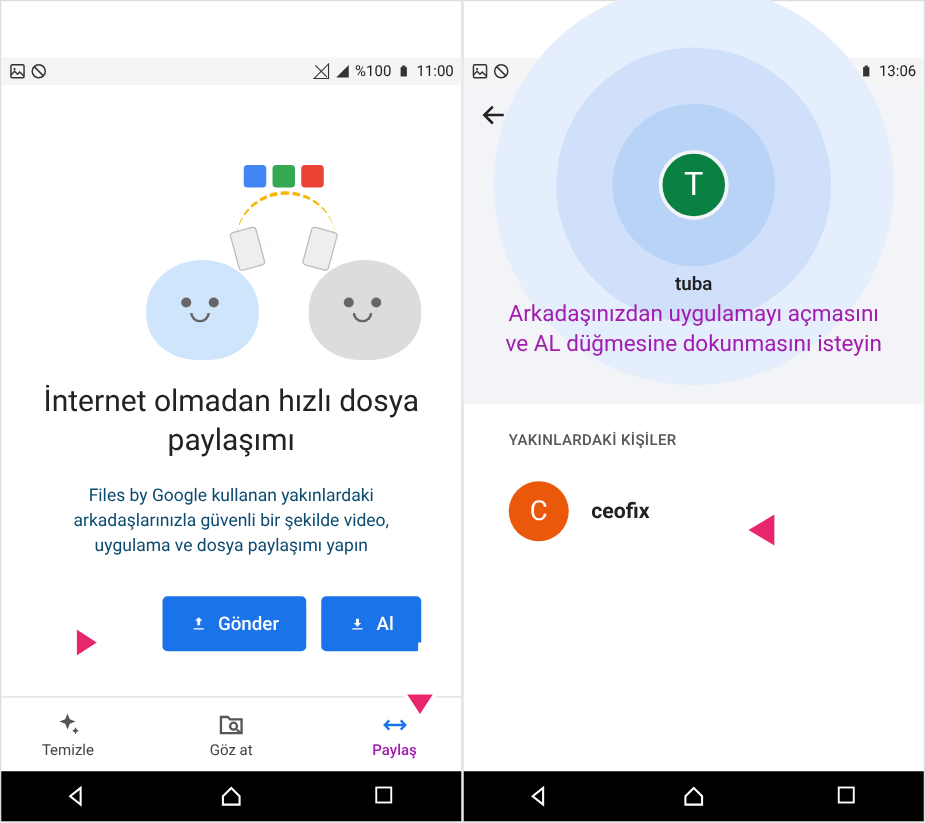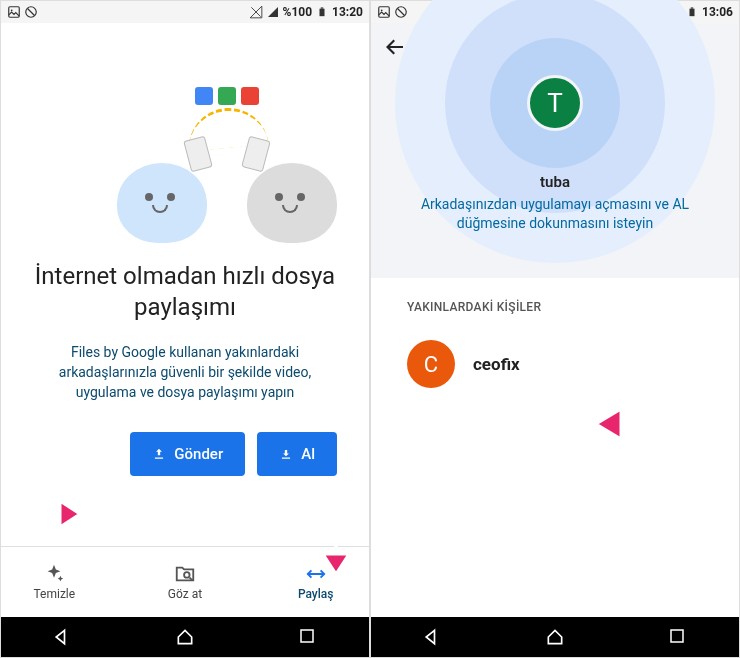--- a/index.html
+++ b/index.html
@@ -16,22 +16,23 @@
     display: flex; flex-direction: column;
     border: 1px solid #ddd;
   }
   
   .statusbar {
     height: 22px;
     background: #f5f5f5;
     display: flex; align-items: center;
     justify-content: space-between;
     padding: 0 6px;
-    font-size: 12px; font-weight: 700;
+    font-size: 12px; font-weight: 400;
     color: #222;
+    margin-top: 45px;
   }
   .statusbar .left, .statusbar .right { display: flex; align-items: center; gap: 3px; }
   .sb-ico { width: 14px; height: 14px; display: inline-flex; align-items: center; justify-content: center; }
   
   .share-body { flex: 1; display: flex; flex-direction: column; align-items: flex-end; padding: 0 32px; }
   .illustration { width: 220px; height: 170px; margin-top: 50px; position: relative; }
   .blob { position: absolute; width: 90px; height: 80px; border-radius: 50% 50% 45% 45%; }
   .blob.left { left: 0; bottom: 0; background: #cfe5fb; }
   .blob.right { right: 0; bottom: 0; background: #dcdcdc; }
   .eye { position: absolute; width: 8px; height: 8px; background: #666; border-radius: 50%; }
@@ -48,30 +49,30 @@
   .btn {
     display: flex; align-items: center; justify-content: center;
     gap: 8px;
     padding: 0 22px; height: 44px;
     background: #1a73e8; color: #fff;
     border-radius: 4px; font-size: 15px; font-weight: 500;
     cursor: pointer;
   }
   
   .bottom-nav {
-    height: 71px;
+    height: 60px;
     border-top: 1px solid #e0e0e0;
     display: flex;
     gap: 24px;
   }
   .nav-item {
     flex: 1; display: flex; flex-direction: column; align-items: center; justify-content: center;
     font-size: 12px; color: #444; gap: 2px; cursor: pointer;
   }
-  .nav-item.active { color: #0c4a6e; font-weight: 500;}
+  .nav-item.active { color: #a21caf; font-weight: 500;}
   .nav-ico { width: 22px; height: 22px; display: flex; align-items: center; justify-content: center;}
   
   .android-nav {
     height: 40px; background: #000;
     display: flex; justify-content: space-around; align-items: center;
   }
   .android-nav .navbtn { width: 20px; height: 20px; color: #fff;}
   
   .nearby-body { flex: 1; display: flex; flex-direction: column; }
   .topbar { height: 48px; display: flex; align-items: center; padding: 0 12px; }
@@ -88,21 +89,21 @@
   .ring.r2 { width: 220px; height: 220px; top: -30px; background: #d0e0fa;}
   .ring.r3 { width: 130px; height: 130px; top: 15px; background: #b9d3f7;}
   .avatar-me {
     width: 56px; height: 56px; border-radius: 50%;
     background: #0b8043; color: #fff;
     display: flex; align-items: center; justify-content: center;
     font-size: 26px; position: absolute; top: 52px; left: 50%; transform: translateX(-50%);
     border: 3px solid #f2f4f7;
   }
   .me-name { position: absolute; top: 150px; font-size: 15px; font-weight: 600; color: #222;}
-  .me-sub { position: absolute; top: 172px; font-size: 14px; color: #0369a1; text-align: center; padding: 0 30px; line-height: 1.35;}
+  .me-sub { position: absolute; top: 172px; font-size: 18px; color: #a21caf; text-align: center; padding: 0 30px; line-height: 1.35;}
   .nearby-section { padding: 22px 36px 0;}
   .section-title { font-size: 12px; font-weight: 500; color: #555; letter-spacing: .3px;}
   .peer-row { display: flex; align-items: center; gap: 18px; margin-top: 26px; cursor: pointer;}
   .peer-avatar { width: 48px; height: 48px; border-radius: 50%; background: #ea580c; color: #fff; display: flex; align-items: center; justify-content: center; font-size: 22px;}
   .peer-name { font-size: 17px; color: #222; font-weight: bold;}
   
   .arrow {
     position: absolute;
     pointer-events: none;
     z-index: 50;
@@ -140,21 +141,21 @@
             <path d="M2 22L22 2v20z" fill="#333"></path>
           </svg>
       </span>
       <span>%100</span>
       <span class="sb-ico">
         <svg viewBox="0 0 24 24" width="10" height="14">
             <rect x="6" y="4" width="12" height="18" fill="#333"></rect>
             <rect x="9" y="1" width="6" height="3" fill="#333"></rect>
           </svg>
       </span>
-      <span>13:20</span>
+      <span>11:00</span>
     </div>
   </div>
 
   <div class="share-body">
     <div class="illustration">
       <div class="arc"></div>
       <div class="file-icon f1"></div>
       <div class="file-icon f2"></div>
       <div class="file-icon f3"></div>
       <div class="blob left">

